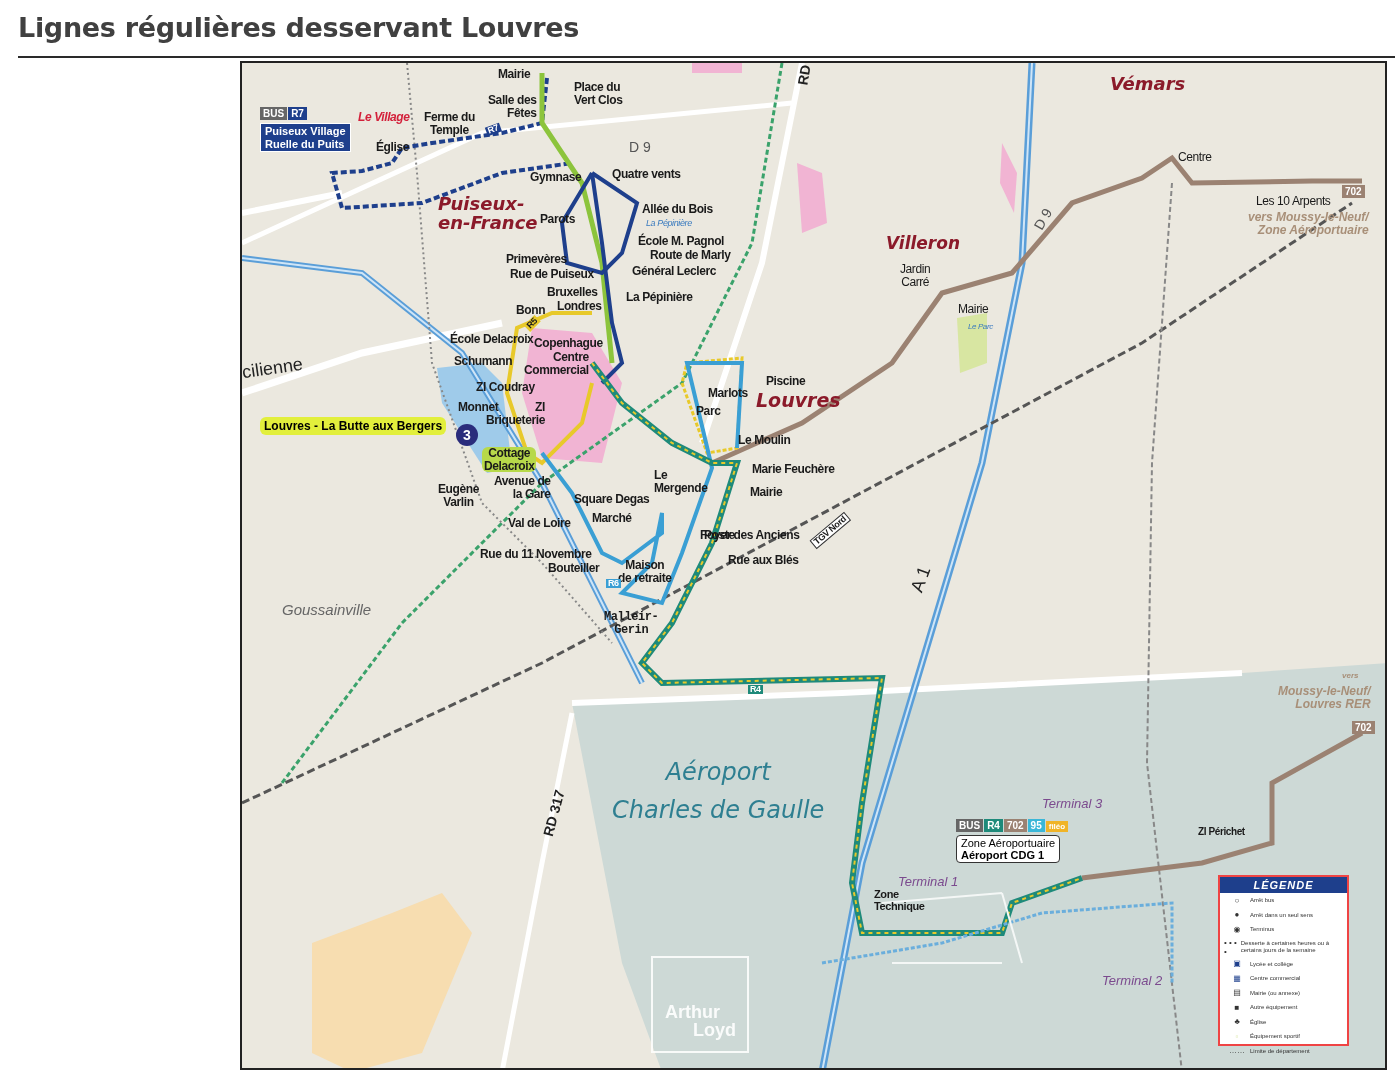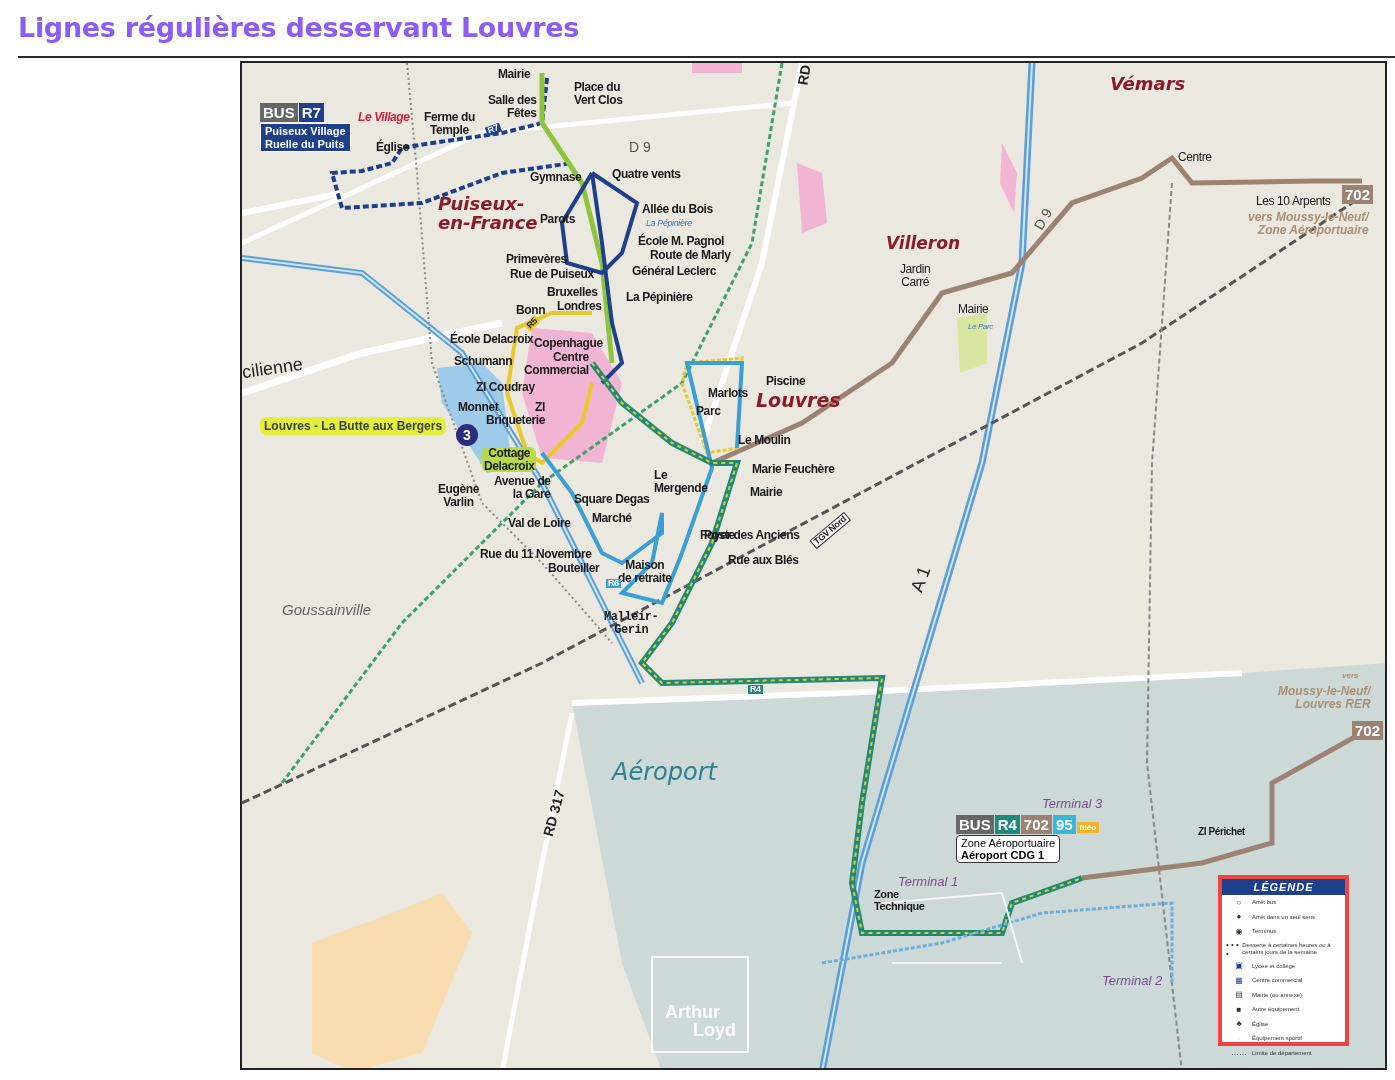--- a/index.html
+++ b/index.html
@@ -1,35 +1,35 @@
 <!DOCTYPE html>
 <html><head>
 <meta charset="utf-8">
 <style>
   * { box-sizing: border-box; margin: 0; padding: 0; }
   body { width: 1395px; height: 1080px; background: #ffffff; position: relative; overflow: hidden; font-family: "Liberation Sans", sans-serif; }
-  .page-title { position: absolute; left: 18px; top: 12px; font-size: 27px; font-weight: bold; color: #8b5cf6; font-family: "DejaVu Sans", sans-serif; letter-spacing: -0.3px; }
+  .page-title { position: absolute; left: 18px; top: 12px; font-size: 27px; font-weight: bold; color: #404040; font-family: "DejaVu Sans", sans-serif; letter-spacing: -0.3px; }
   .title-rule { position: absolute; left: 18px; top: 56px; width: 1377px; height: 2px; background: #2a2a2a; }
   .map-frame { position: absolute; left: 240px; top: 61px; width: 1147px; height: 1009px; border: 2px solid #222; background: #ebe8df; overflow: hidden; }
   .map-frame svg { position: absolute; left: 0; top: 0; }
   .lbl { position: absolute; font-family: "Liberation Sans", sans-serif; font-size: 12px; color: #1a1a1a; white-space: nowrap; line-height: 1.05; font-weight: bold; letter-spacing: -0.4px; }
   .town { position: absolute; font-weight: bold; font-style: italic; color: #8b1a2a; font-size: 19px; font-family: "DejaVu Sans", sans-serif; white-space: nowrap; line-height: 1.05; }
   .airport { position: absolute; font-style: italic; color: #2e7f91; font-size: 24px; font-family: "DejaVu Sans", sans-serif; white-space: nowrap; text-align: center; line-height: 1.6; }
   .terminal { position: absolute; font-style: italic; color: #7b4a8e; font-size: 13px; white-space: nowrap; }
   .grey-town { position: absolute; font-style: italic; color: #666; font-size: 15px; white-space: nowrap; }
   .road { position: absolute; font-weight: bold; color: #222; font-size: 14px; white-space: nowrap; }
   .dest { position: absolute; font-style: italic; font-weight: bold; color: #a88f78; font-size: 12px; white-space: nowrap; text-align: right; line-height: 1.1; }
-  .badge { display: inline-block; padding: 1px 3px; font-size: 15px; font-weight: bold; color: #fff; margin-right: 1px; }
-  .legend { position: absolute; left: 976px; top: 812px; width: 131px; height: 171px; background: #fff; border: 4px solid #ef4444; }
+  .badge { display: inline-block; padding: 1px 3px; font-size: 10px; font-weight: bold; color: #fff; margin-right: 1px; }
+  .legend { position: absolute; left: 976px; top: 812px; width: 131px; height: 171px; background: #fff; border: 2px solid #ef4444; }
   .legend-head { background: #1e3f8c; color: #fff; font-style: italic; font-weight: bold; font-size: 11px; text-align: center; padding: 2px 0; letter-spacing: 1px; }
   .legend-row { display: flex; align-items: center; height: 14.5px; font-size: 6px; color: #333; padding-left: 4px; }
   .legend-sym { width: 26px; display: inline-flex; justify-content: center; font-size: 8px; color: #333; }
   .watermark { position: absolute; left: 409px; top: 893px; width: 98px; height: 97px; border: 2px solid rgba(255,255,255,0.85); color: rgba(255,255,255,0.9); font-size: 18px; font-weight: bold; }
   .callout-box { position: absolute; background: #fff; border: 1px solid #333; border-radius: 4px; padding: 1px 4px; font-size: 11px; }
-  .yellow-tag { position: absolute; background: #e2ef3c; border-radius: 6px; padding: 2px 4px; font-size: 12px; font-weight: bold; color: #404040; white-space: nowrap; }
+  .yellow-tag { position: absolute; background: #e2ef3c; border-radius: 6px; padding: 2px 4px; font-size: 12px; font-weight: bold; color: #000000; white-space: nowrap; }
   .r7-box { position: absolute; background: #1e3f8c; color: #fff; font-size: 11px; font-weight: bold; padding: 1px 4px; line-height: 1.15; border: 1px solid #fff; }
 </style>
 </head>
 <body>
 
 <div class="page-title">Lignes régulières desservant Louvres</div>
 <div class="title-rule"></div>
 
 <div class="map-frame">
   <svg width="1147" height="1009" viewBox="0 0 1147 1009">
@@ -94,20 +94,21 @@
   <div class="town" style="left: 196px; top: 132px; font-size: 18px; white-space: pre;">Puiseux-
 en-France</div>
   <div class="town" style="left: 514px; top: 328px; white-space: pre;">Louvres</div>
   <div class="town" style="left: 644px; top: 172px; font-size: 17px; white-space: pre;">Villeron</div>
   <div class="town" style="left: 868px; top: 12px; font-size: 18px; white-space: pre;">Vémars</div>
   <div class="grey-town" style="left:40px; top:538px;">Goussainville</div>
   <div class="lbl" style="left: 116px; top: 48px; color: rgb(211, 32, 58); font-style: italic; white-space: pre;">Le Village</div>
 
   <div class="airport" style="left:370px; top:690px;">
     <div>Aéroport</div>
+    <div>Charles  de  Gaulle</div>
   </div>
   <div class="terminal" style="left:800px; top:733px;">Terminal 3</div>
   <div class="terminal" style="left:656px; top:811px;">Terminal 1</div>
   <div class="terminal" style="left:860px; top:910px;">Terminal 2</div>
 
   <div class="road" style="left:288px; top:742px; transform:rotate(-75deg);">RD 317</div>
   <div class="road" style="left:552px; top:4px; transform:rotate(-80deg);">RD</div>
   <div class="road" style="left:387px; top:76px; color:#555; font-weight:normal;">D 9</div>
   <div class="road" style="left:790px; top:148px; color:#555; font-weight:normal; transform:rotate(-60deg);">D 9</div>
   <div class="road" style="left:666px; top:506px; font-size:18px; font-weight:normal; transform:rotate(-70deg);">A 1</div>

